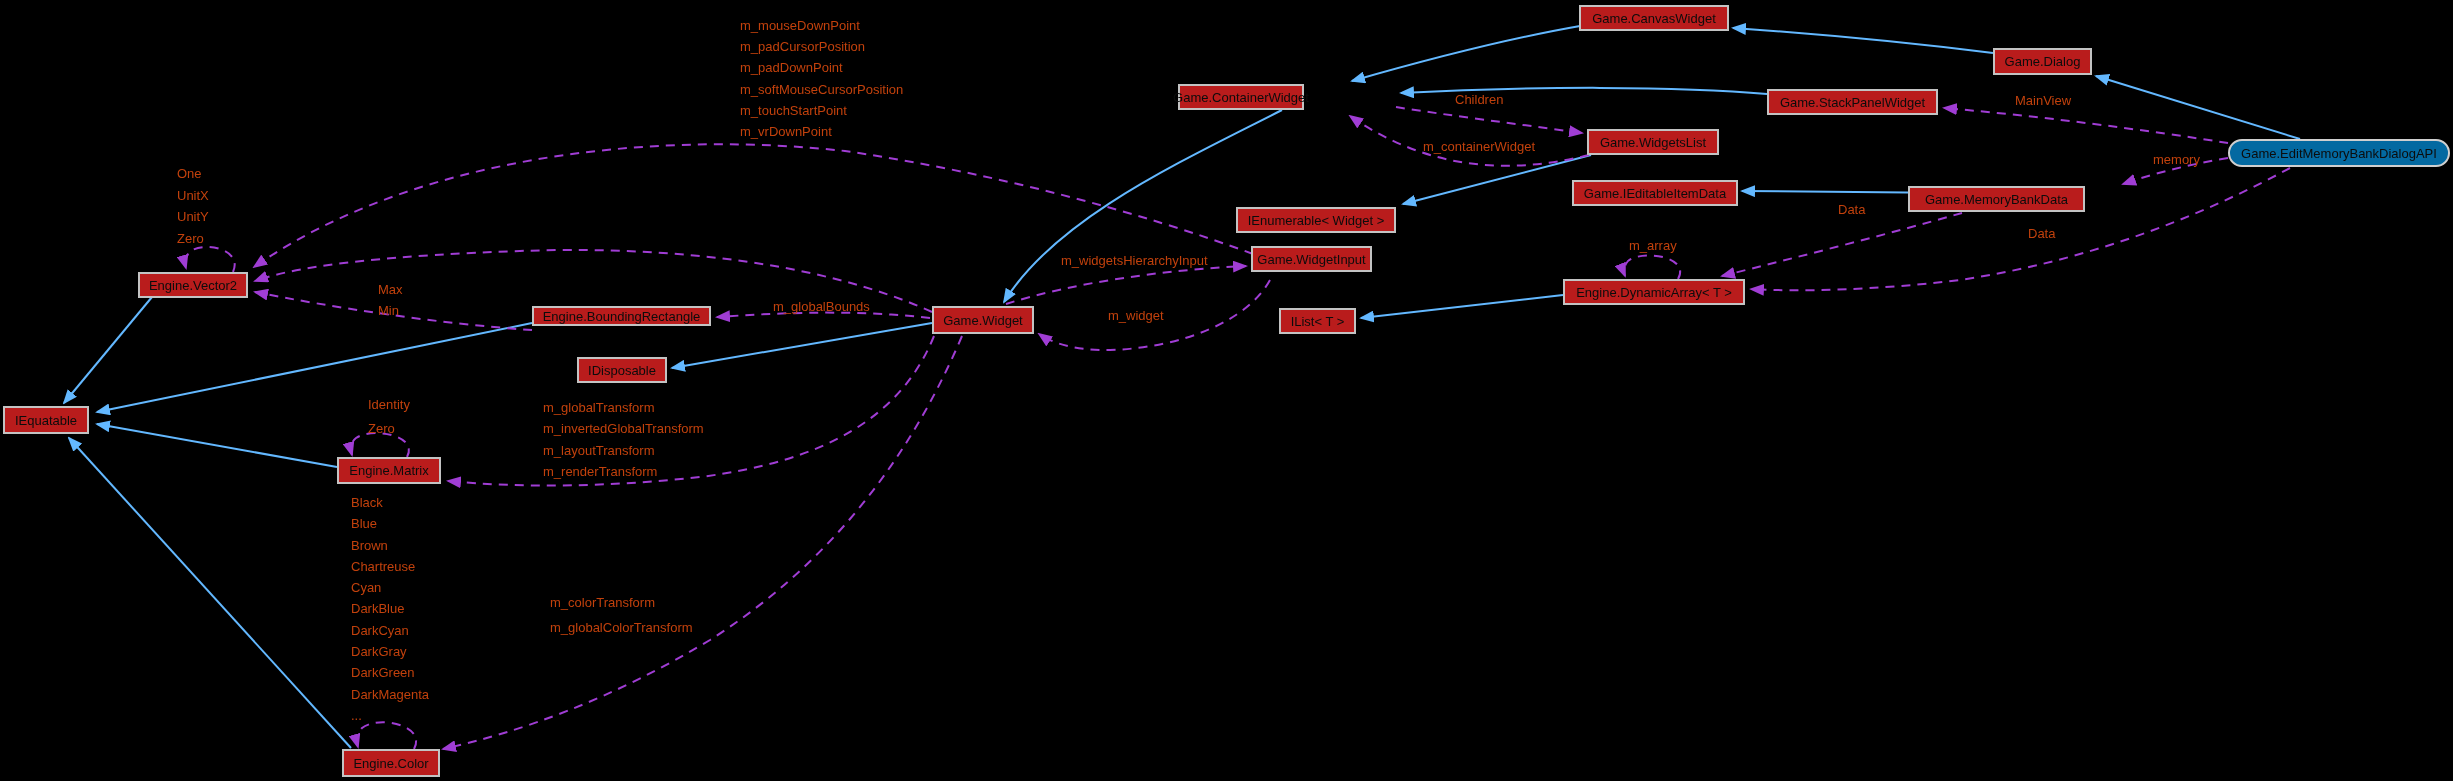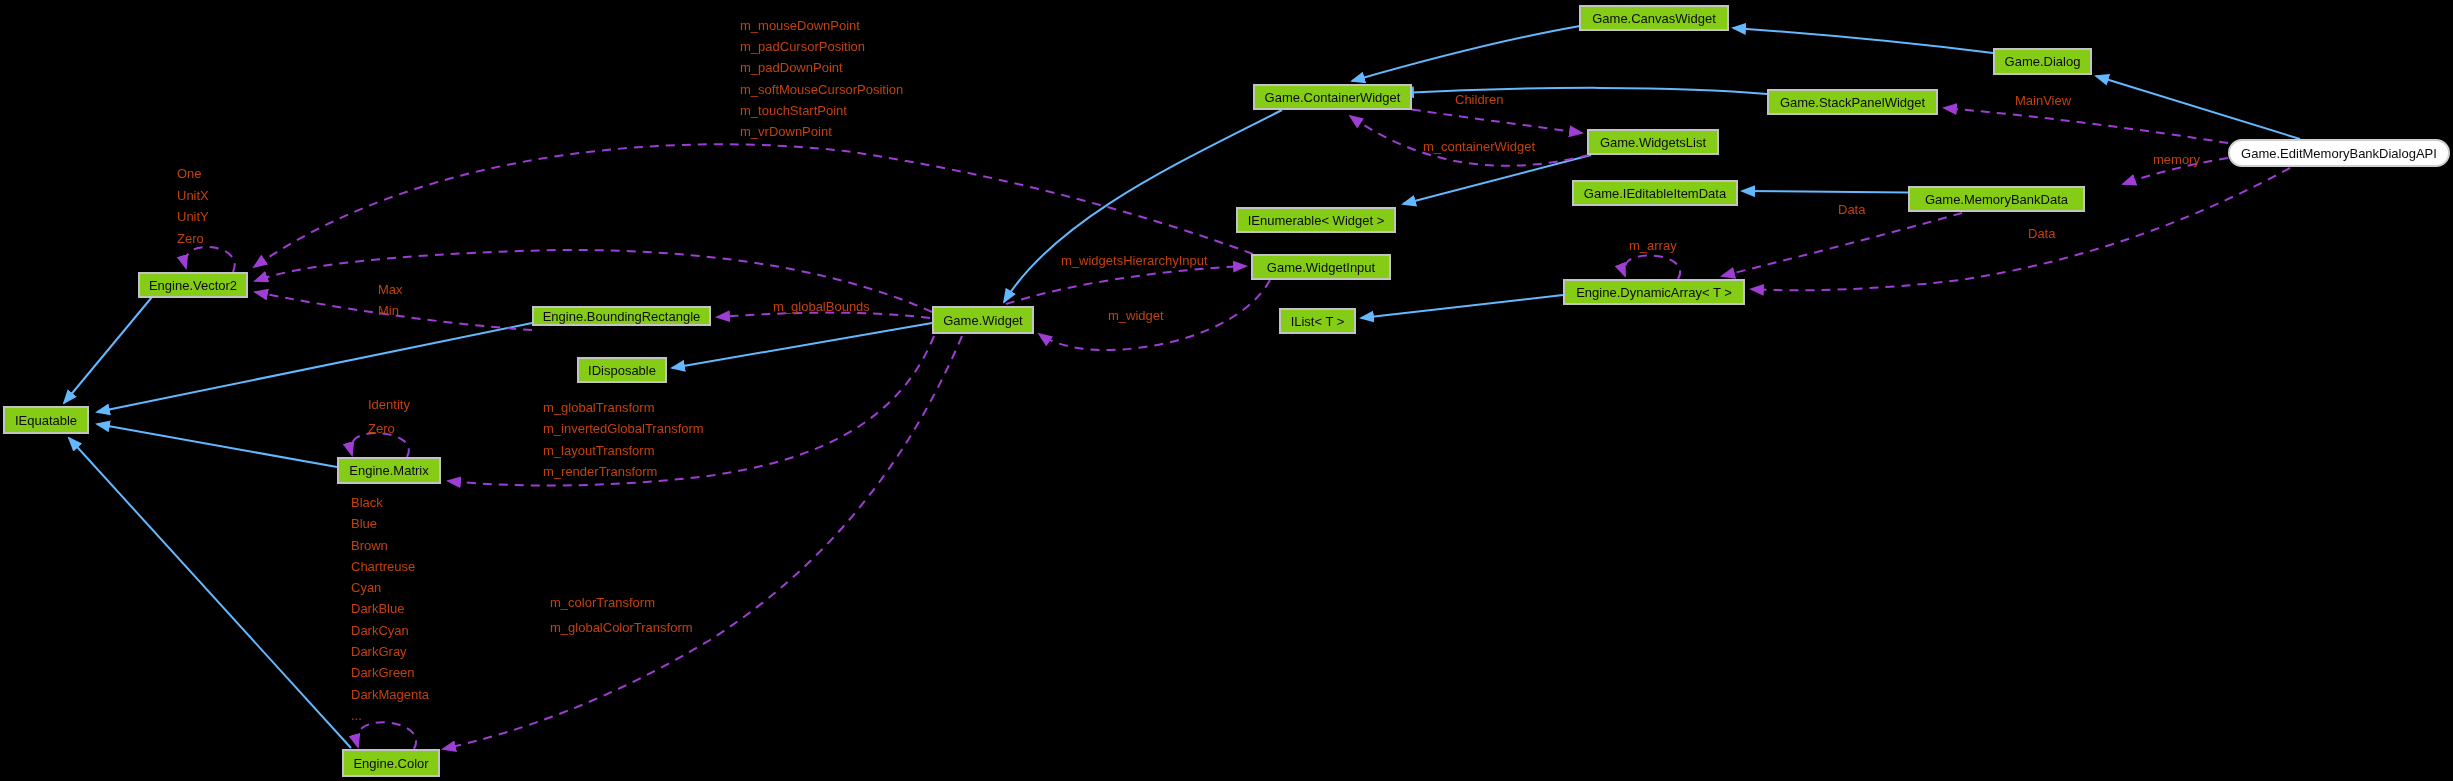--- a/index.html
+++ b/index.html
@@ -1,22 +1,22 @@
 <!DOCTYPE html>
 <html><head>
 <meta charset="utf-8">
 <style>
   html,body{margin:0;padding:0;background:#000;}
   #stage{position:relative;width:2453px;height:781px;background:#000;overflow:hidden;
          font-family:"Liberation Sans",sans-serif;}
   #edges{position:absolute;left:0;top:0;}
   .node{position:absolute;display:flex;align-items:center;justify-content:center;
-        background:#84cc16;border:2px solid #c3c3c3;box-sizing:border-box;
+        background:#b91c1c;border:2px solid #c3c3c3;box-sizing:border-box;
         color:#0c0c0c;font-size:13px;white-space:nowrap;cursor:pointer;z-index:3;}
-  .node.hl{background:#ffffff;border-color:#cfcfcf;border-radius:14px;}
+  .node.hl{background:#0369a1;border-color:#cfcfcf;border-radius:14px;}
   .elabel,.elabel-group{position:absolute;color:#c2410c;font-size:13px;
         white-space:nowrap;z-index:2;}
   .elabel-group div{white-space:nowrap;}
 </style>
 </head>
 <body>
 
 <div id="stage">
 
   <svg id="edges" width="2453" height="781" viewBox="0 0 2453 781">
@@ -67,24 +67,24 @@
     </g>
   </svg>
 
   <div class="node" style="left:138px;top:272px;width:110px;height:26px">Engine.Vector2</div>
   <div class="node" style="left:3px;top:406px;width:86px;height:28px">IEquatable</div>
   <div class="node" style="left:532px;top:306px;width:179px;height:20px">Engine.BoundingRectangle</div>
   <div class="node" style="left:577px;top:357px;width:90px;height:26px">IDisposable</div>
   <div class="node" style="left:337px;top:457px;width:104px;height:27px">Engine.Matrix</div>
   <div class="node" style="left:342px;top:749px;width:98px;height:28px">Engine.Color</div>
   <div class="node" style="left:932px;top:306px;width:102px;height:28px">Game.Widget</div>
-  <div class="node" style="left:1251px;top:254px;width:140px;height:26px">Game.WidgetInput</div>
+  <div class="node" style="left:1251px;top:246px;width:121px;height:26px">Game.WidgetInput</div>
   <div class="node" style="left:1279px;top:308px;width:77px;height:26px">IList&lt; T &gt;</div>
   <div class="node" style="left:1236px;top:207px;width:160px;height:26px">IEnumerable&lt; Widget &gt;</div>
-  <div class="node" style="left:1253px;top:84px;width:159px;height:26px">Game.ContainerWidget</div>
+  <div class="node" style="left:1178px;top:84px;width:126px;height:26px">Game.ContainerWidget</div>
   <div class="node" style="left:1587px;top:129px;width:132px;height:26px">Game.WidgetsList</div>
   <div class="node" style="left:1579px;top:5px;width:150px;height:26px">Game.CanvasWidget</div>
   <div class="node" style="left:1993px;top:48px;width:99px;height:27px">Game.Dialog</div>
   <div class="node" style="left:1767px;top:89px;width:171px;height:26px">Game.StackPanelWidget</div>
   <div class="node" style="left:1572px;top:180px;width:166px;height:26px">Game.IEditableItemData</div>
   <div class="node" style="left:1908px;top:186px;width:177px;height:26px">Game.MemoryBankData</div>
   <div class="node" style="left:1563px;top:279px;width:182px;height:26px">Engine.DynamicArray&lt; T &gt;</div>
   <div class="node hl" style="left:2228px;top:139px;width:222px;height:28px">Game.EditMemoryBankDialogAPI</div>
 
   <div class="elabel-group" style="left:740px;top:15px;line-height:21.2px">

